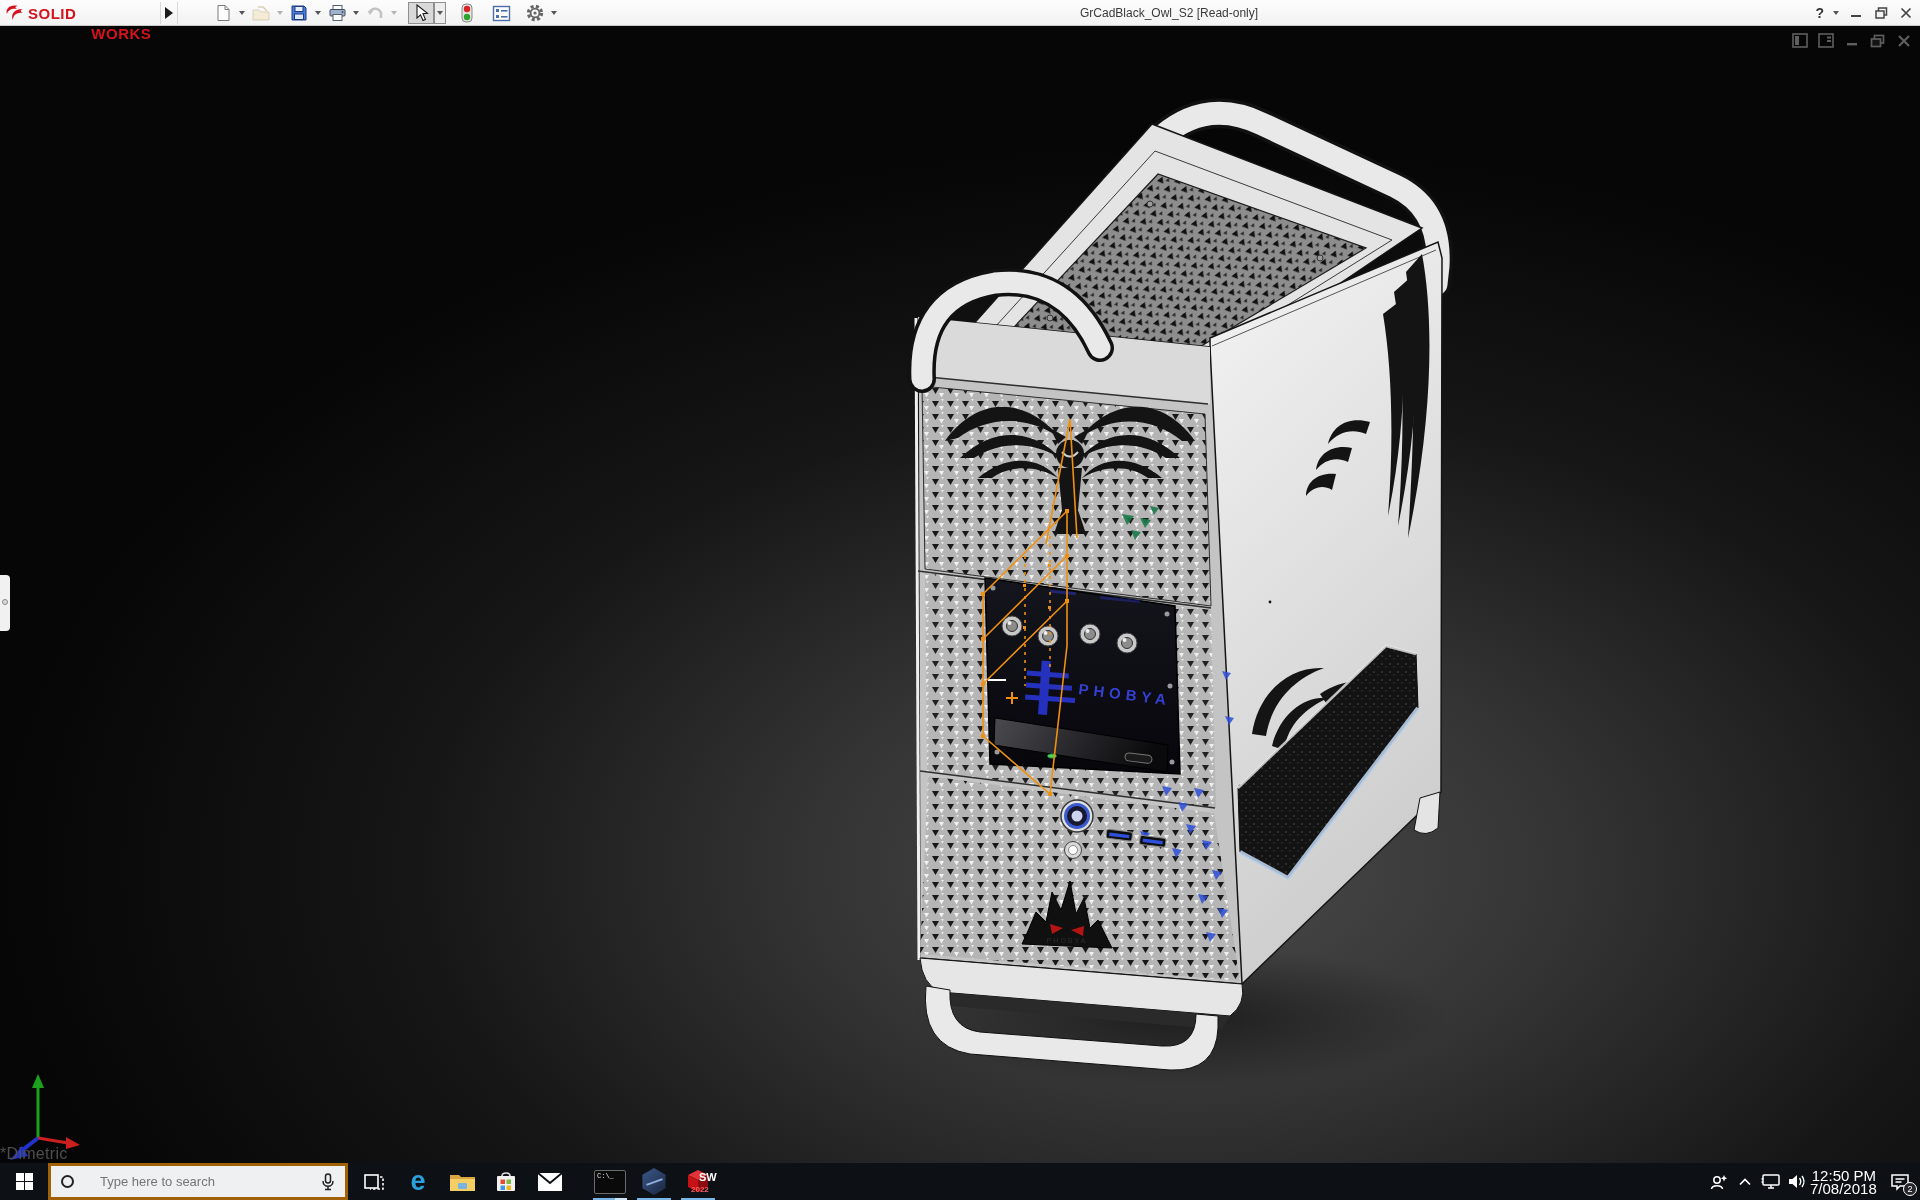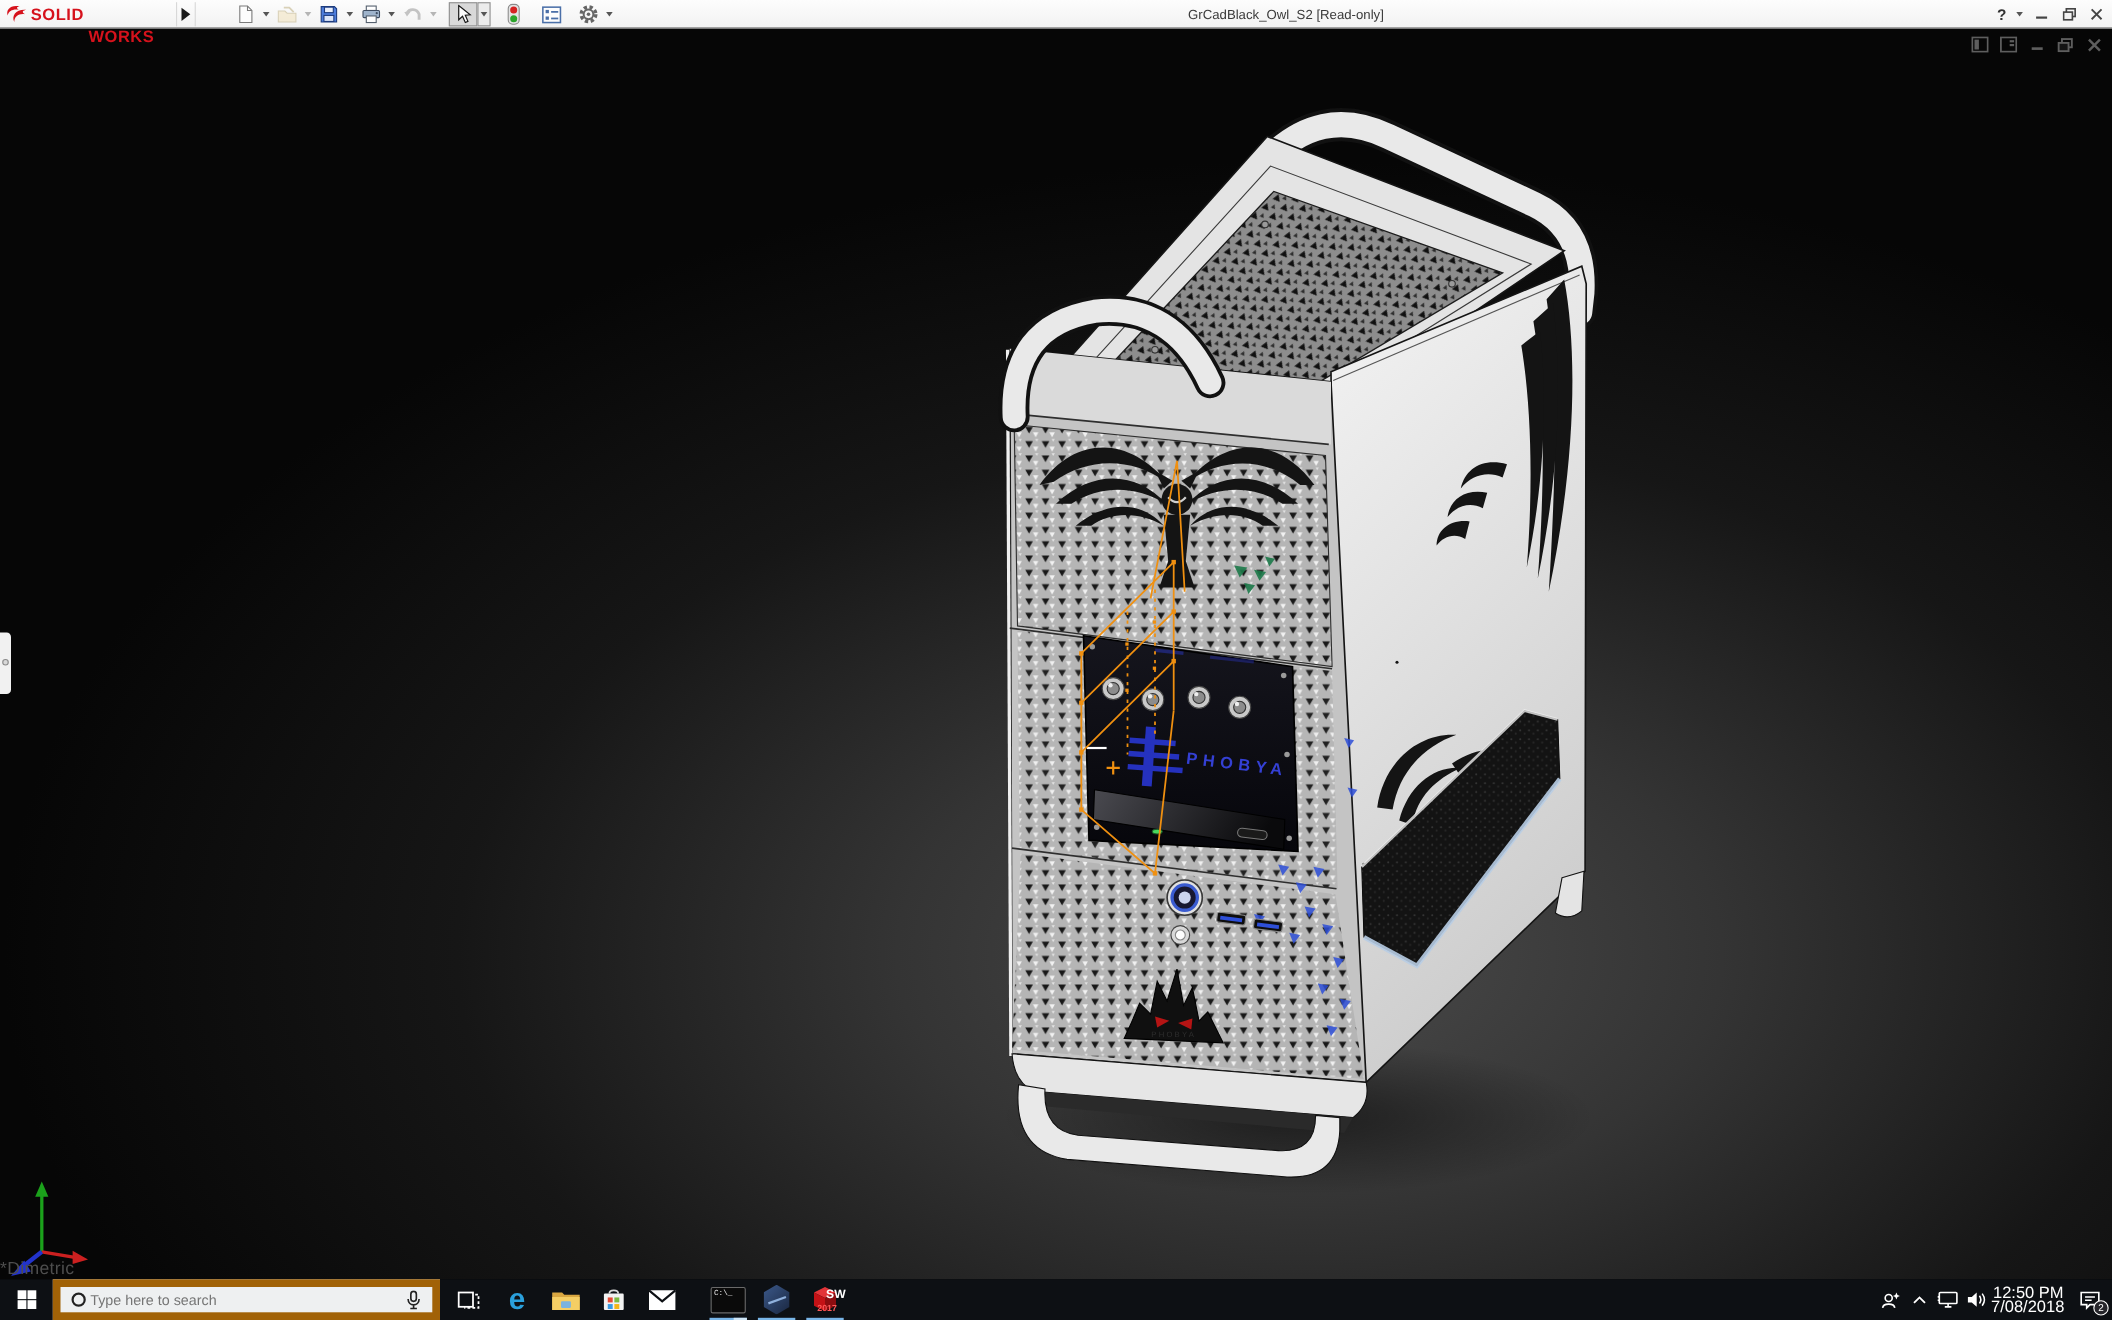--- a/index.html
+++ b/index.html
@@ -1,21 +1,21 @@
 <!DOCTYPE html>
 <html><head>
 <meta charset="utf-8">
 <style>
   * { margin:0; padding:0; box-sizing:border-box; }
   html,body { width:1920px; height:1200px; overflow:hidden; font-family:"Liberation Sans", sans-serif; background:#000; }
 
   
   .titlebar { position:absolute; left:0; top:0; width:1920px; height:26px;
     background:linear-gradient(#fdfdfd,#f2f2f2); border-bottom:1px solid #c9c9c9; z-index:30; }
-  .brand { position:absolute; left:28px; top:0; height:26px; display:flex; align-items:center; gap:4px; }
+  .brand { position:absolute; left:28px; top:0; height:26px; display:flex; align-items:center; gap:15px; }
   .brand-bold { color:#d6121c; font-weight:bold; font-size:15px; letter-spacing:.5px; }
   .brand-light { color:#d6121c; font-weight:bold; font-size:15px; letter-spacing:.5px;margin-top:40px; }
   .flyout { position:absolute; left:160px; top:2px; width:18px; height:22px; display:flex; align-items:center; justify-content:center; border-left:1px solid #d8d8d8; border-right:1px solid #d8d8d8; }
   .flyout-tri { width:0; height:0; border-top:6px solid transparent; border-bottom:6px solid transparent; border-left:8px solid #1a1a1a; }
   .toolbar { position:absolute; left:210px; top:1px; height:24px; display:flex; align-items:center; }
   .tbtn { width:26px; height:22px; display:flex; align-items:center; justify-content:center; border:1px solid transparent; }
   .tbtn.pressed { background:#d9d9d9; border:1px solid #8f8f8f; }
   .tcaret { width:12px; height:22px; display:flex; align-items:center; justify-content:center; }
   .tcaret.boxed { border:1px solid #8f8f8f; background:#ececec; }
   .caret { width:0; height:0; border-left:3px solid transparent; border-right:3px solid transparent; border-top:4px solid #555; }
@@ -35,21 +35,21 @@
   .side-tab .dot { position:absolute; left:2px; top:24px; width:6px; height:6px; border-radius:50%; border:1px solid #8a8a8a; background:#d8d8d8; }
   .triad { position:absolute; left:0px; top:1040px; }
   .orient { position:absolute; left:0; top:1119px; font-size:16px; font-weight:normal; color:#4e4e4e; letter-spacing:.3px; }
   .model { position:absolute; left:900px; top:60px; }
 
   
   .taskbar { position:absolute; left:0; top:1163px; width:1920px; height:37px; background:#0d1014; z-index:40; display:flex; align-items:stretch; }
   .start { width:48px; display:flex; align-items:center; justify-content:center; }
   .winlogo { display:grid; grid-template-columns:8px 8px; grid-template-rows:8px 8px; gap:1px; }
   .winlogo i { background:#fff; }
-  .searchbox { width:352px; background:#eef0f1; display:flex; align-items:center; padding:0 10px; gap:4px; border:7px solid #a16207; }
+  .searchbox { width:300px; background:#eef0f1; display:flex; align-items:center; padding:0 10px; gap:26px; border:3px solid #a16207; }
   .searchbox input { flex:1; border:none; outline:none; background:transparent; font-size:13px; color:#222; font-family:"Liberation Sans", sans-serif; }
   .ring { width:13px; height:13px; border:2px solid #222; border-radius:50%; }
   .appbar { display:flex; margin-left:4px; }
   .app { position:relative; width:44px; height:37px; display:flex; align-items:center; justify-content:center; }
   .app .runline { position:absolute; bottom:0; left:5px; right:5px; height:2px; background:#79b6e8; }
   .app .runline .hot { position:absolute; right:0; top:0; width:12px; height:2px; background:#cfe6f7; }
   .appgap { width:16px; }
   .edge-e { color:#2aa0dc; font-size:27px; font-weight:bold; line-height:27px; }
   .cmdbox { width:32px; height:24px; background:#0a0a0a; border:1px solid #6a6a6a; border-radius:2px; color:#e8e8e8; font-family:"Liberation Mono", monospace; font-size:7px; padding:1px 2px; text-align:left; }
   .hexapp { width:27px; height:27px; background:linear-gradient(135deg,#3c5a8c,#18243c); clip-path:polygon(50% 0,93% 25%,93% 75%,50% 100%,7% 75%,7% 25%); position:relative; }
@@ -543,21 +543,21 @@
       <div class="runline"></div>
     </div>
     <div class="app">
       <div class="swicon">
         <svg width="30" height="28" viewBox="0 0 30 28">
             <path d="M5 7 L15 2 L25 7 L15 12 Z" fill="#e23438"></path>
             <path d="M5 7 L15 12 L15 24 L5 19 Z" fill="#c41216"></path>
             <path d="M25 7 L15 12 L15 24 L25 19 Z" fill="#8c0d10"></path>
           </svg>
         <span class="sw-t">SW</span>
-        <span class="sw-y">2017</span>
+        <span class="sw-y">2022</span>
       </div>
       <div class="runline"></div>
     </div>
   </div>
 
   <div class="tray">
     <span class="tray-ico">
       <svg width="20" height="20" viewBox="0 0 20 20">
           <circle cx="8" cy="8" r="3.2" fill="none" stroke="#fff" stroke-width="1.5"></circle>
           <path d="M2.5 17 C3 12.5, 13 12.5, 13.5 17" fill="none" stroke="#fff" stroke-width="1.5"></path>

